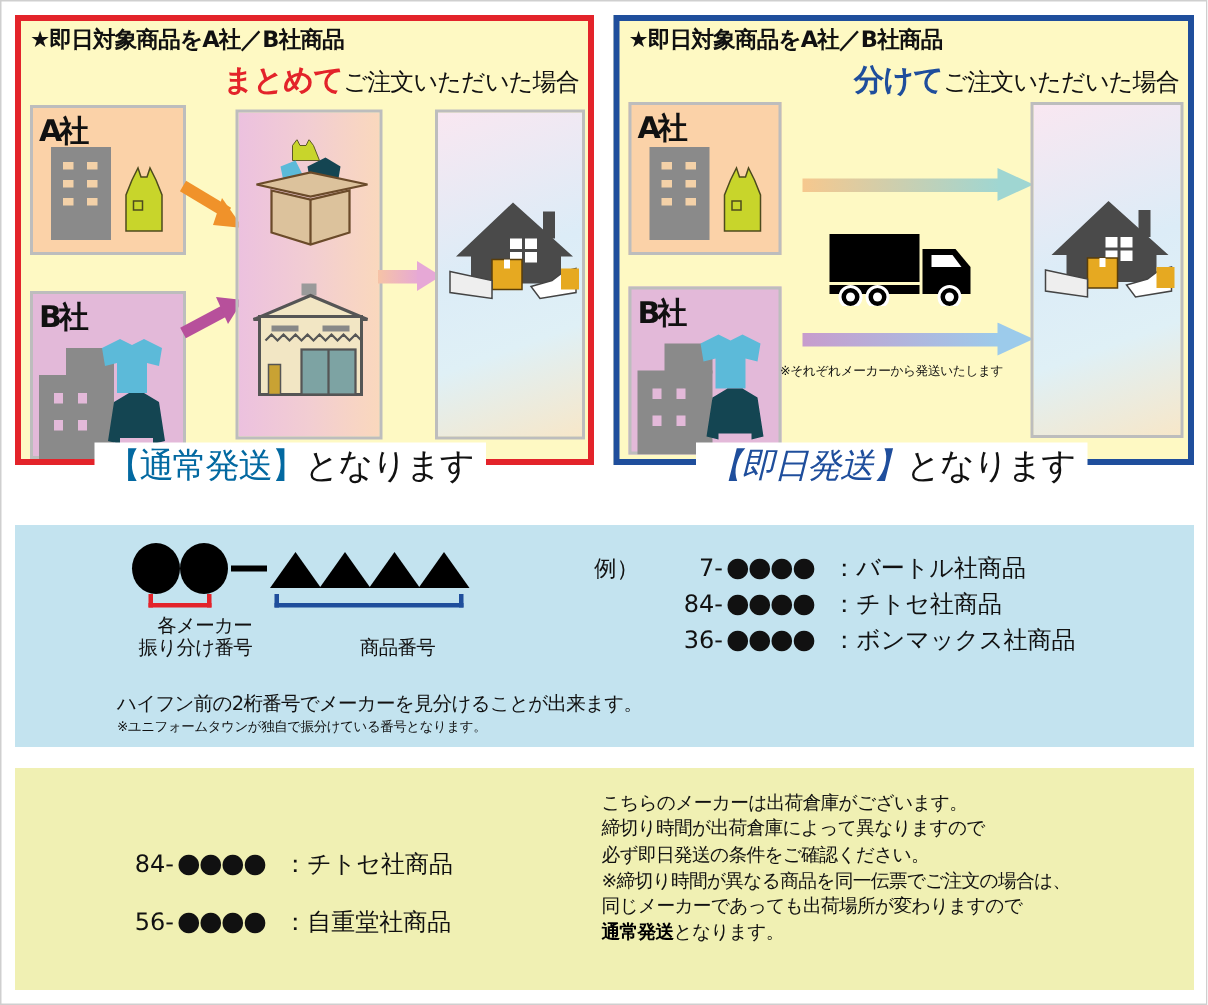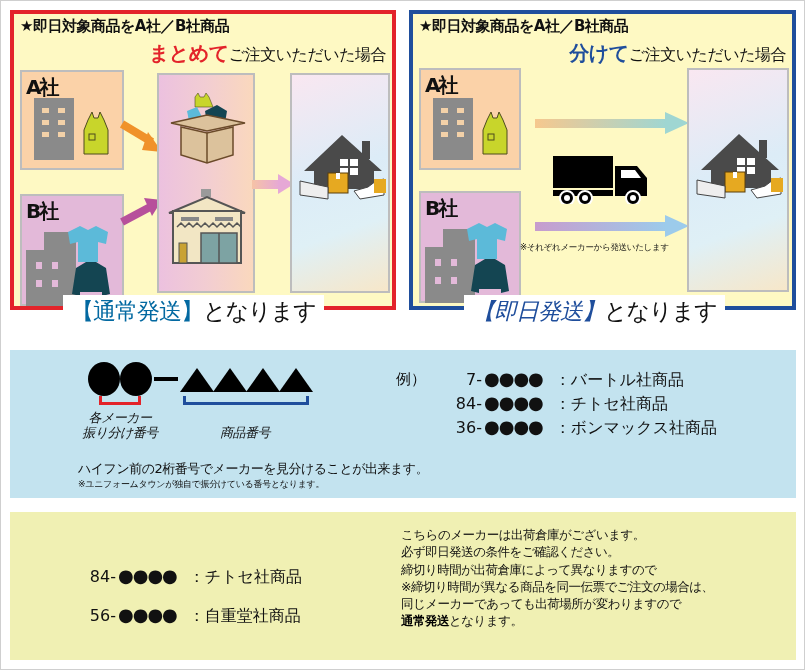--- a/index.html
+++ b/index.html
@@ -35,21 +35,21 @@
   .note-small { position: absolute; font-size: 8.5px; white-space: nowrap; letter-spacing: -0.3px; }
 
   
   .info { position: absolute; left: 10px; top: 350px; width: 786px; height: 148px; background: #c3e3ef; }
   .dot-big { position: absolute; width: 32px; height: 34px; border-radius: 50%; background: #000; }
   .dash-big { position: absolute; width: 24px; height: 4px; background: #000; }
   .tri { position: absolute; width: 0; height: 0; border-left: 17px solid transparent; border-right: 17px solid transparent; border-bottom: 24px solid #000; }
   .bracket { position: absolute; border: 3px solid; border-top: none; height: 9px; }
   .bracket.red { border-color: #e3232a; }
   .bracket.blue { border-color: #1f4e9c; }
-  .cap { position: absolute; font-size: 13px; text-align: center; line-height: 15px; white-space: nowrap; letter-spacing: -0.5px; font-style: italic; }
+  .cap { position: absolute; font-size: 13px; text-align: right; line-height: 15px; white-space: nowrap; letter-spacing: -0.5px; }
   .info .desc { position: absolute; left: 68px; top: 110px; font-size: 13px; white-space: nowrap; letter-spacing: -0.5px; }
   .info .desc2 { position: absolute; left: 68px; top: 128px; font-size: 9px; white-space: nowrap; letter-spacing: -0.3px; }
   .ex-row { position: absolute; font-size: 16px; white-space: nowrap; height: 22px; line-height: 22px; }
   .ex-row .code { display: inline-block; width: 52px; text-align: right; }
   .ex-row .dots { display: inline-block; letter-spacing: -1px; font-size: 18px; margin-left: 2px; }
   .ex-row .maker { margin-left: 12px; }
 
   
   .warn { position: absolute; left: 10px; top: 512px; width: 786px; height: 148px; background: #f0f0b3; }
   .warn .ex-row { font-size: 16px; }
@@ -279,19 +279,19 @@
 
 <div class="warn">
   <div class="ex-row" style="left:54px; top:53px;">
     <span class="code">84-</span><span class="dots">●●●●</span><span class="maker">：チトセ社商品</span>
   </div>
   <div class="ex-row" style="left:54px; top:92px;">
     <span class="code">56-</span><span class="dots">●●●●</span><span class="maker">：自重堂社商品</span>
   </div>
   <div class="para">
     <div>こちらのメーカーは出荷倉庫がございます。</div>
+    <div>締切り時間が出荷倉庫によって異なりますので</div>
     <div>必ず即日発送の条件をご確認ください。</div>
-    <div>締切り時間が出荷倉庫によって異なりますので</div>
     <div>※締切り時間が異なる商品を同一伝票でご注文の場合は、</div>
     <div>同じメーカーであっても出荷場所が変わりますので</div>
     <div><span class="red">通常発送</span><span>となります。</span></div>
   </div>
 </div>
 
 </body></html>

